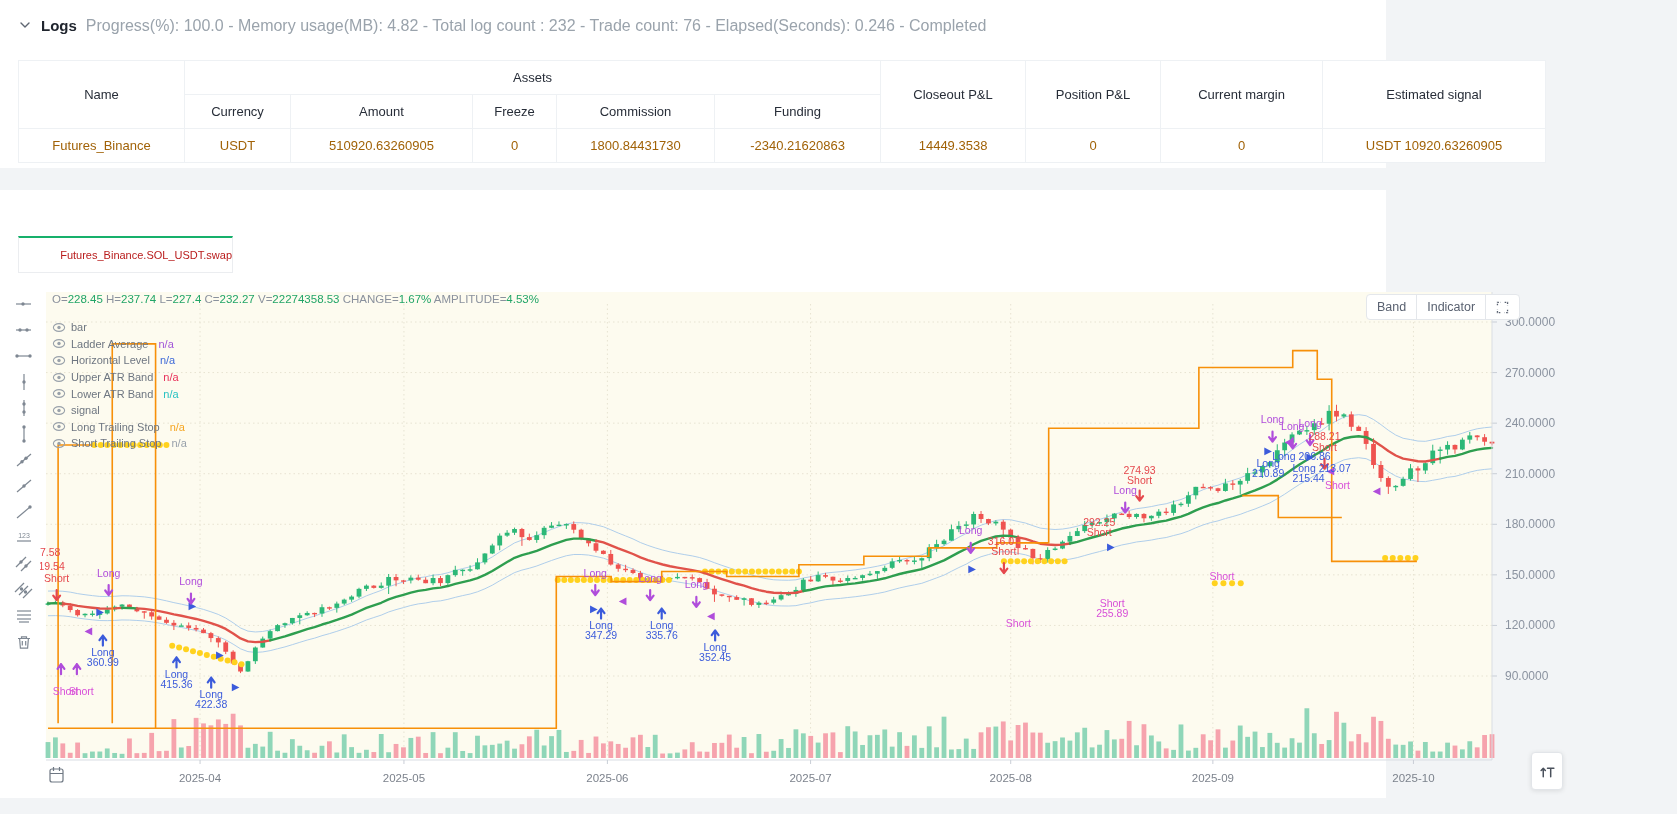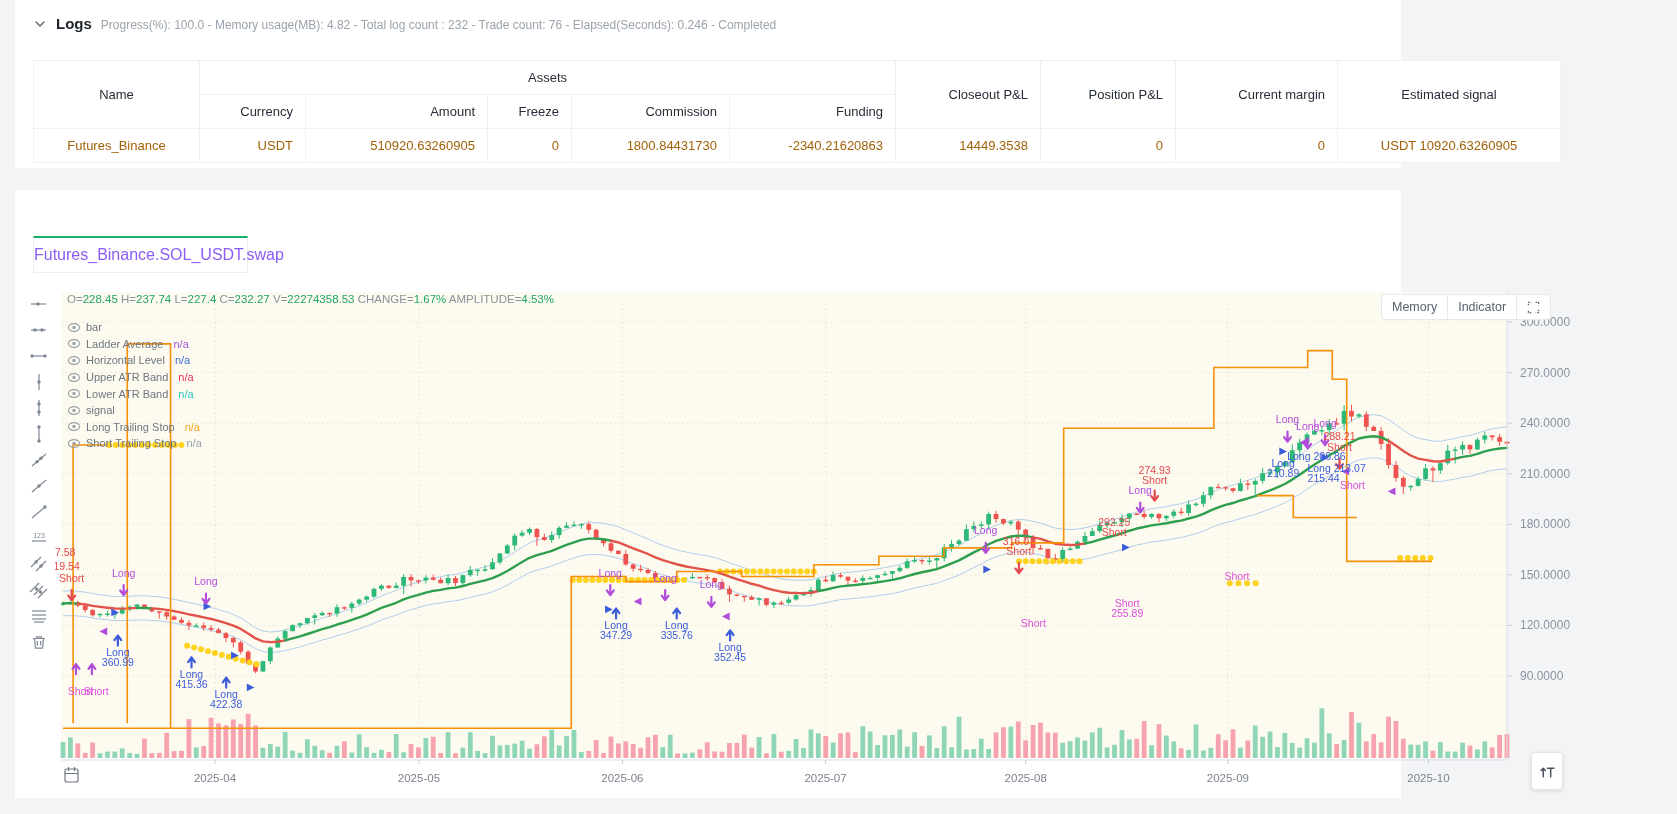--- a/index.html
+++ b/index.html
@@ -1,33 +1,33 @@
 <!DOCTYPE html>
 <html><head>
 <meta charset="utf-8">
 <style>
   html,body{margin:0;padding:0}
   body{width:1677px;height:814px;position:relative;overflow:hidden;background:#f2f4f6;
        font-family:"Liberation Sans",sans-serif;color:#1f2430}
-  .card{position:absolute;left:15px;width:1386px;background:#fff}
+  .card{position:absolute;left:0;width:1386px;background:#fff}
   #logs-card{top:0;height:168px}
   #ticker-card{top:190px;height:608px}
   .section-head{display:flex;align-items:center;gap:9px;padding:15px 0 0 18px}
   .chev{width:14px;height:14px;cursor:pointer;flex:0 0 auto}
   .section-title{font-size:15px;font-weight:700;color:#20252e}
-  .section-sub{font-size:12px;color:#9aa3ac;margin-top:2px}
+  .section-sub{font-size:16px;color:#9aa3ac;margin-top:2px}
   #logs-table{position:absolute;left:18px;top:60px;width:1527px;border-collapse:collapse;
               table-layout:fixed;font-size:13px;background:#fff}
   #logs-table th,#logs-table td{border:1px solid #eef1f4;padding:0 12px;height:33px;
-              text-align:right;overflow:hidden;white-space:nowrap}
+              text-align:center;overflow:hidden;white-space:nowrap}
   #logs-table th{font-weight:400;color:#272d38}
   #logs-table td{font-weight:400;color:#a16207}
   .center{text-align:center!important}
   .tab{position:absolute;left:18px;top:46px;width:215px;height:37px;display:flex;align-items:center;
-       justify-content:flex-start;font-size:16px;color:#8b5cf6;background:#fff;cursor:pointer;
+       justify-content:flex-end;font-size:11px;color:#b91c1c;background:#fff;cursor:pointer;
        border:1px solid #ebedf0;border-top:2px solid #16b06b;box-sizing:border-box}
   .chart-area{position:absolute;left:0;top:95px;width:1677px;height:512px}
   .tools{position:absolute;left:14px;top:10px;display:flex;flex-direction:column;gap:8px;align-items:center}
   .tool{width:20px;height:18px;cursor:pointer;opacity:.9}
   .chart-wrap{position:absolute;left:40px;top:5px;width:1525px;height:505px}
   #chart-svg{position:absolute;left:0;top:0}
   .legend{position:absolute;left:12px;top:2px;pointer-events:none;font-size:11px;color:#6e7681;z-index:3}
   .ohlc{height:15px;line-height:15px;font-size:11.5px;white-space:nowrap}
   .ohlc .k{color:#8a919d}.ohlc .v{color:#21a567}
   .legend-row{display:flex;align-items:center;height:16.6px;gap:5px;white-space:nowrap}
@@ -1075,21 +1075,21 @@
                 </svg>
               </span>
               <span>Short Trailing Stop</span>
               <span class="val" style="color: rgb(152, 161, 171);">n/a</span>
             </div>
           </div>
       </div>
 
       <div class="chart-buttons">
         <div class="chart-btn">
-          <span>Memory</span>
+          <span>Band</span>
         </div>
         <div class="chart-btn">
           <span>Indicator</span>
         </div>
         <div class="chart-btn">
           <svg width="13" height="13" viewBox="0 0 18 18">
             <path d="M2 6 V2 h4 M12 2 h4 v4 M16 12 v4 h-4 M6 16 H2 v-4" fill="none" stroke="#596170" stroke-width="1.8" stroke-dasharray="2.2 1.6"></path>
           </svg>
         </div>
       </div>

